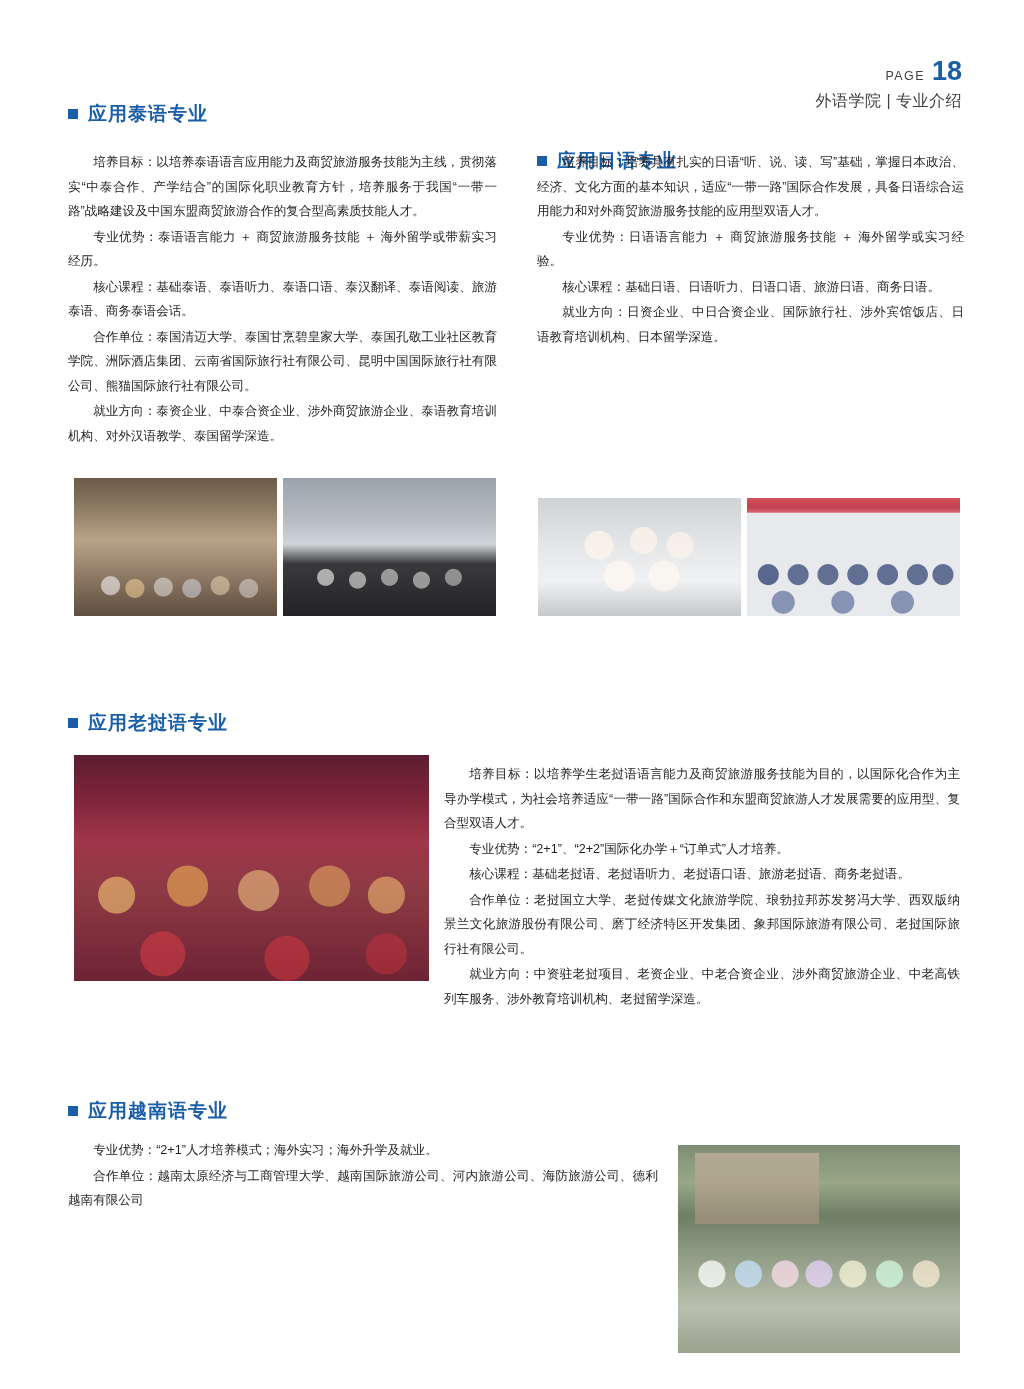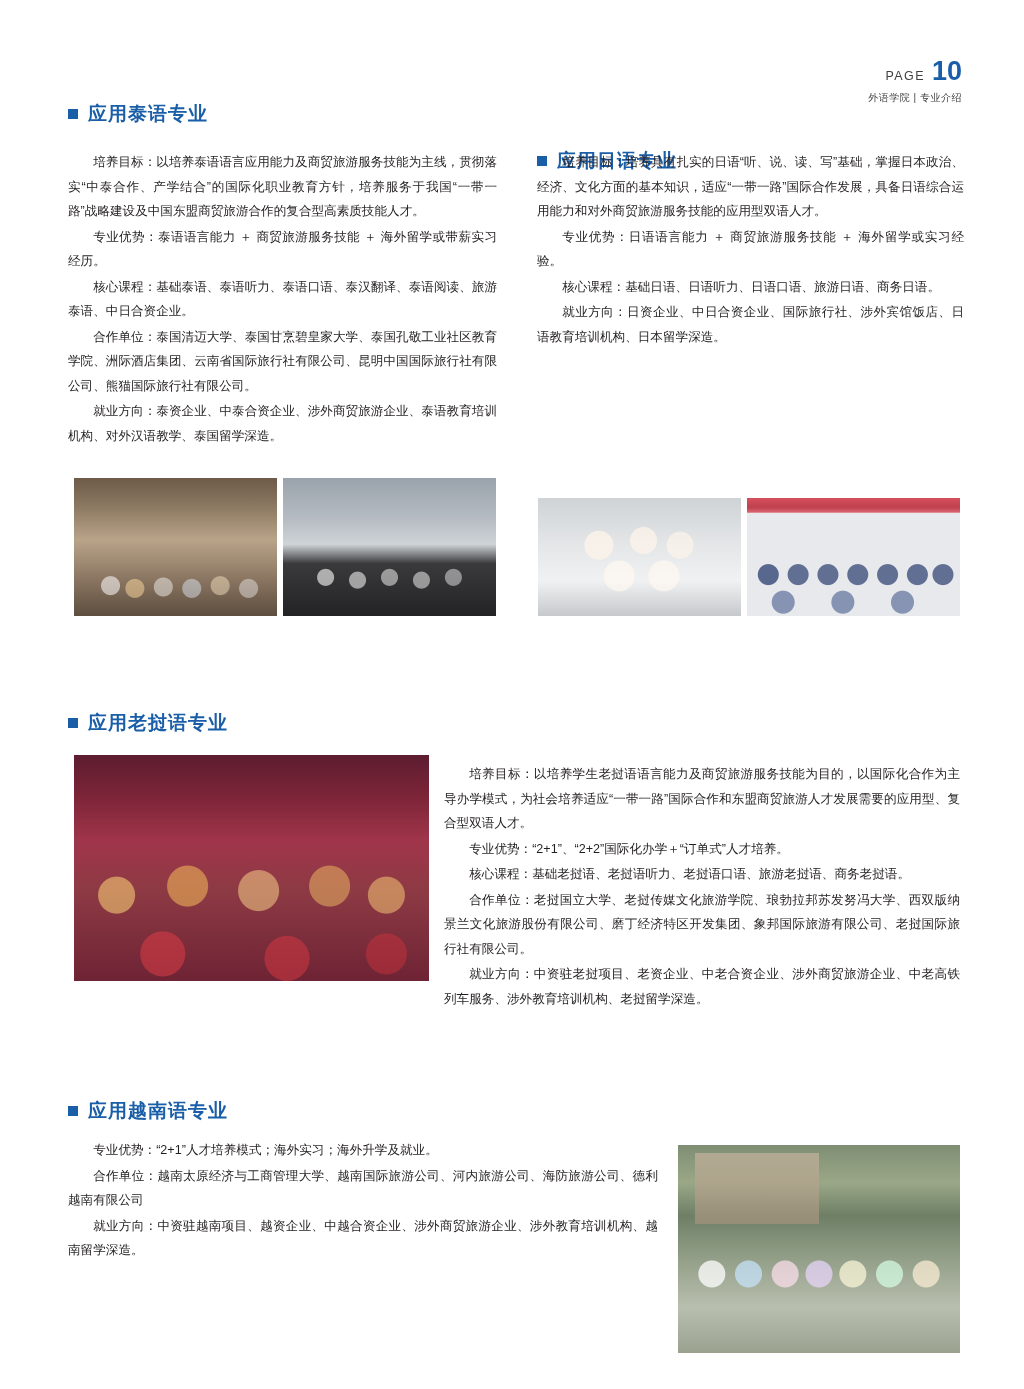--- a/index.html
+++ b/index.html
@@ -42,21 +42,21 @@
     padding-left: 20px;
   }
   .page-header .pg-num {
     font-size: 27px;
     font-weight: bold;
     color: #1a5ea8;
     line-height: 1;
   }
   .page-header .pg-sub {
     margin-top: 6px;
-    font-size: 10px;
+    font-size: 16px;
     color: #3f3f3f;
     letter-spacing: 0.5px;
     margin-left: 46px;
   }
 
   
   .sec-head {
     position: absolute;
     display: flex;
     align-items: center;
@@ -185,33 +185,33 @@
   }
 </style>
 </head>
 <body>
 
 <div class="page">
 
   <div class="page-header">
     <div class="pg-line">
       <span class="pg-word">PAGE</span>
-      <span class="pg-num">10</span>
+      <span class="pg-num">18</span>
     </div>
     <div class="pg-sub">外语学院 | 专业介绍</div>
   </div>
 
   <div class="sec-head" style="left:68px; top:101px;">
     <span class="marker"></span>
     <span class="title">应用泰语专业</span>
   </div>
   <div class="body-col" style="left:68px; top:150px; width:429px;">
     <p>培养目标：以培养泰语语言应用能力及商贸旅游服务技能为主线，贯彻落实“中泰合作、产学结合”的国际化职业教育方针，培养服务于我国“一带一路”战略建设及中国东盟商贸旅游合作的复合型高素质技能人才。</p>
     <p>专业优势：泰语语言能力 ＋ 商贸旅游服务技能 ＋ 海外留学或带薪实习经历。</p>
-    <p>核心课程：基础泰语、泰语听力、泰语口语、泰汉翻译、泰语阅读、旅游泰语、中日合资企业。</p>
+    <p>核心课程：基础泰语、泰语听力、泰语口语、泰汉翻译、泰语阅读、旅游泰语、商务泰语会话。</p>
     <p>合作单位：泰国清迈大学、泰国甘烹碧皇家大学、泰国孔敬工业社区教育学院、洲际酒店集团、云南省国际旅行社有限公司、昆明中国国际旅行社有限公司、熊猫国际旅行社有限公司。</p>
     <p>就业方向：泰资企业、中泰合资企业、涉外商贸旅游企业、泰语教育培训机构、对外汉语教学、泰国留学深造。</p>
   </div>
   <div class="photo" style="left:74px; top:478px; width:203px; height:138px;">
     <div class="ph-inner ph-thai1"></div>
   </div>
   <div class="photo" style="left:283px; top:478px; width:213px; height:138px;">
     <div class="ph-inner ph-thai2"></div>
   </div>
 
@@ -247,19 +247,18 @@
     <p>就业方向：中资驻老挝项目、老资企业、中老合资企业、涉外商贸旅游企业、中老高铁列车服务、涉外教育培训机构、老挝留学深造。</p>
   </div>
 
   <div class="sec-head" style="left:68px; top:1098px;">
     <span class="marker"></span>
     <span class="title">应用越南语专业</span>
   </div>
   <div class="body-col" style="left:68px; top:1138px; width:590px;">
     <p>专业优势：“2+1”人才培养模式；海外实习；海外升学及就业。</p>
     <p>合作单位：越南太原经济与工商管理大学、越南国际旅游公司、河内旅游公司、海防旅游公司、德利越南有限公司</p>
-    <p>就业方向：中资驻越南项目、越资企业、中越合资企业、涉外商贸旅游企业、涉外教育培训机构、越南留学深造。</p>
   </div>
   <div class="photo" style="left:678px; top:1145px; width:282px; height:208px;">
     <div class="ph-inner ph-vn"></div>
   </div>
 
 </div>
 
 </body></html>

